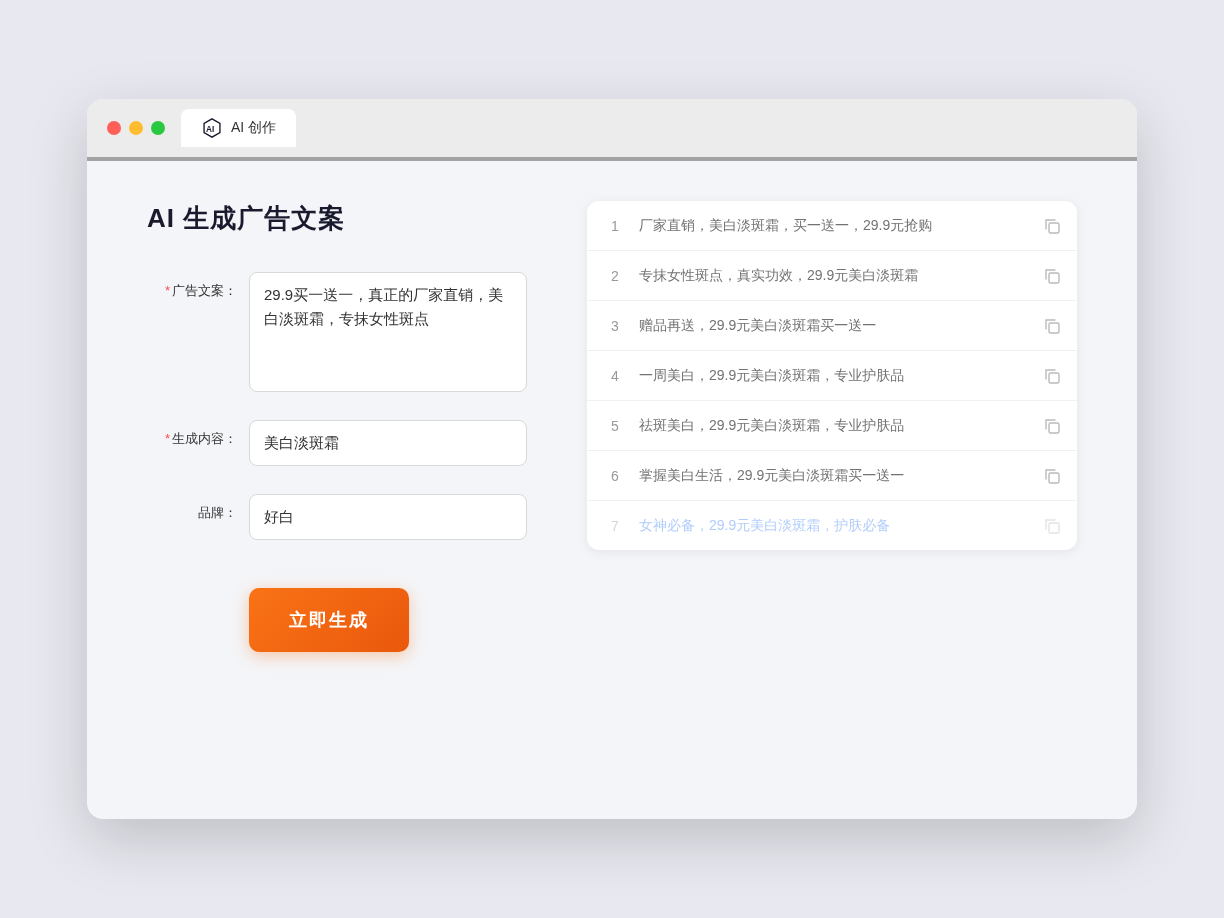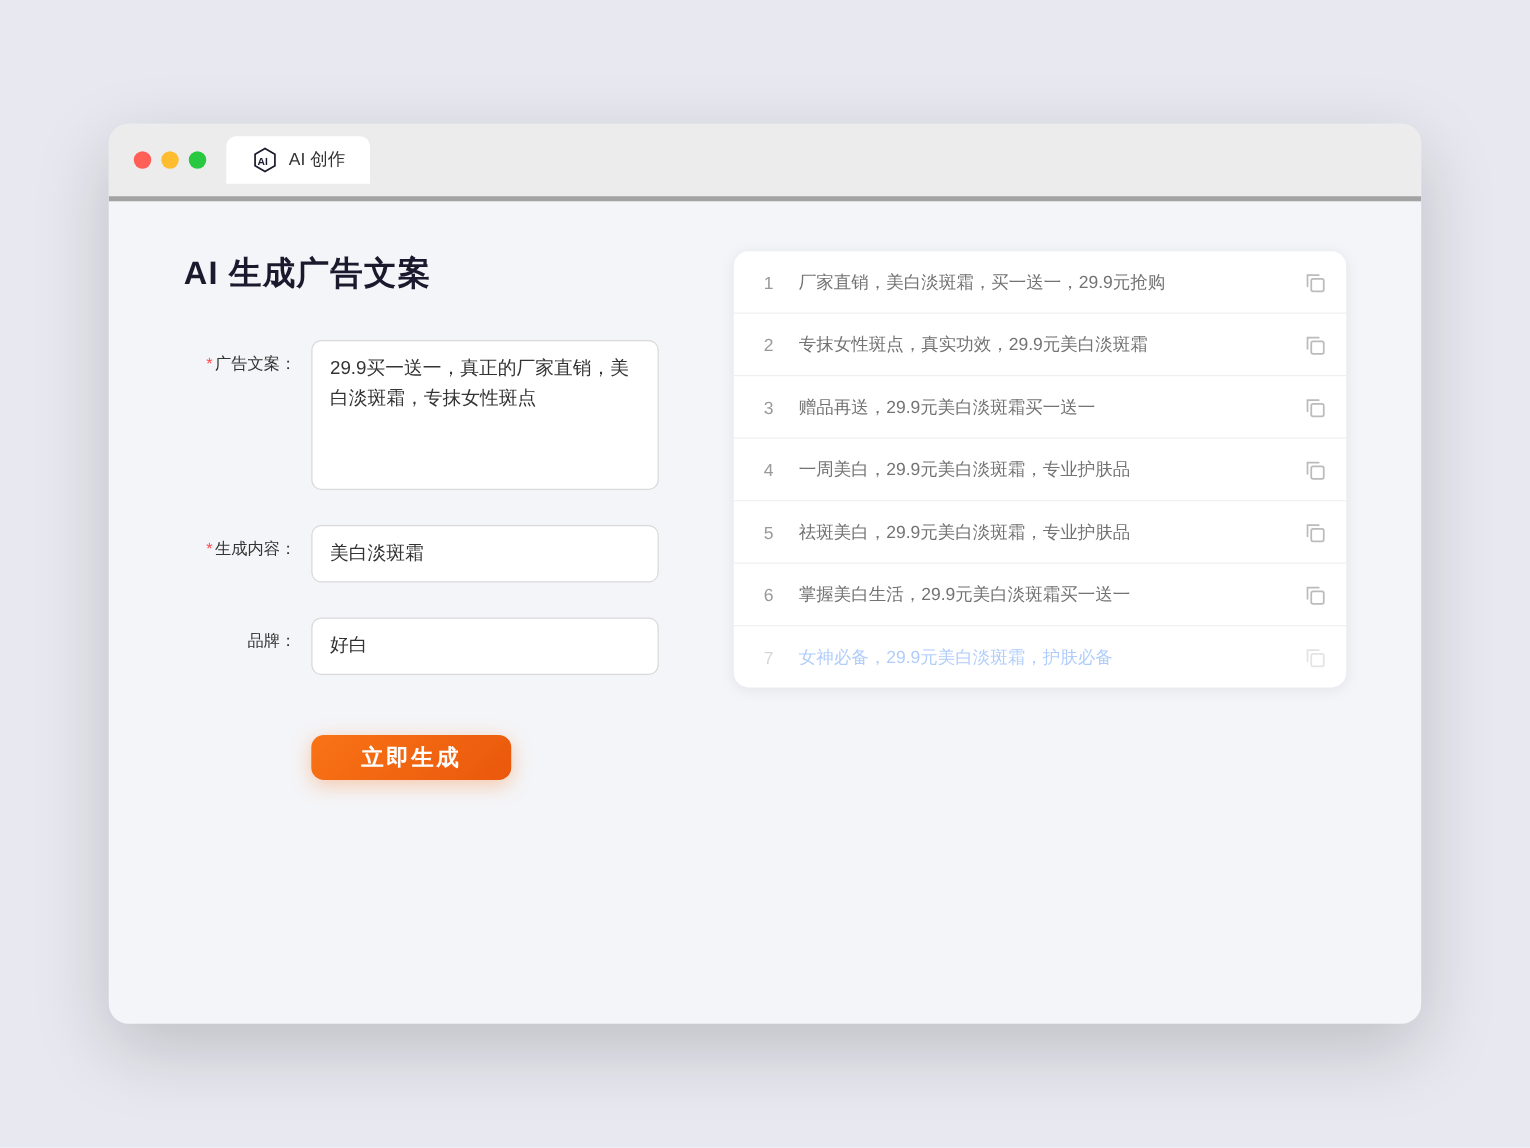--- a/index.html
+++ b/index.html
@@ -119,21 +119,21 @@
 
     textarea.form-input {
       height: 120px;
     }
 
     .generate-btn {
       background: linear-gradient(135deg, #f97316, #ea580c);
       color: #fff;
       border: none;
       border-radius: 10px;
-      padding: 6px 40px;
+      padding: 20px 40px;
       font-size: 18px;
       font-weight: 600;
       cursor: pointer;
       margin-top: 20px;
       margin-left: 102px;
       letter-spacing: 2px;
       box-shadow: 0 4px 16px rgba(249,115,22,0.35);
     }
 
     

